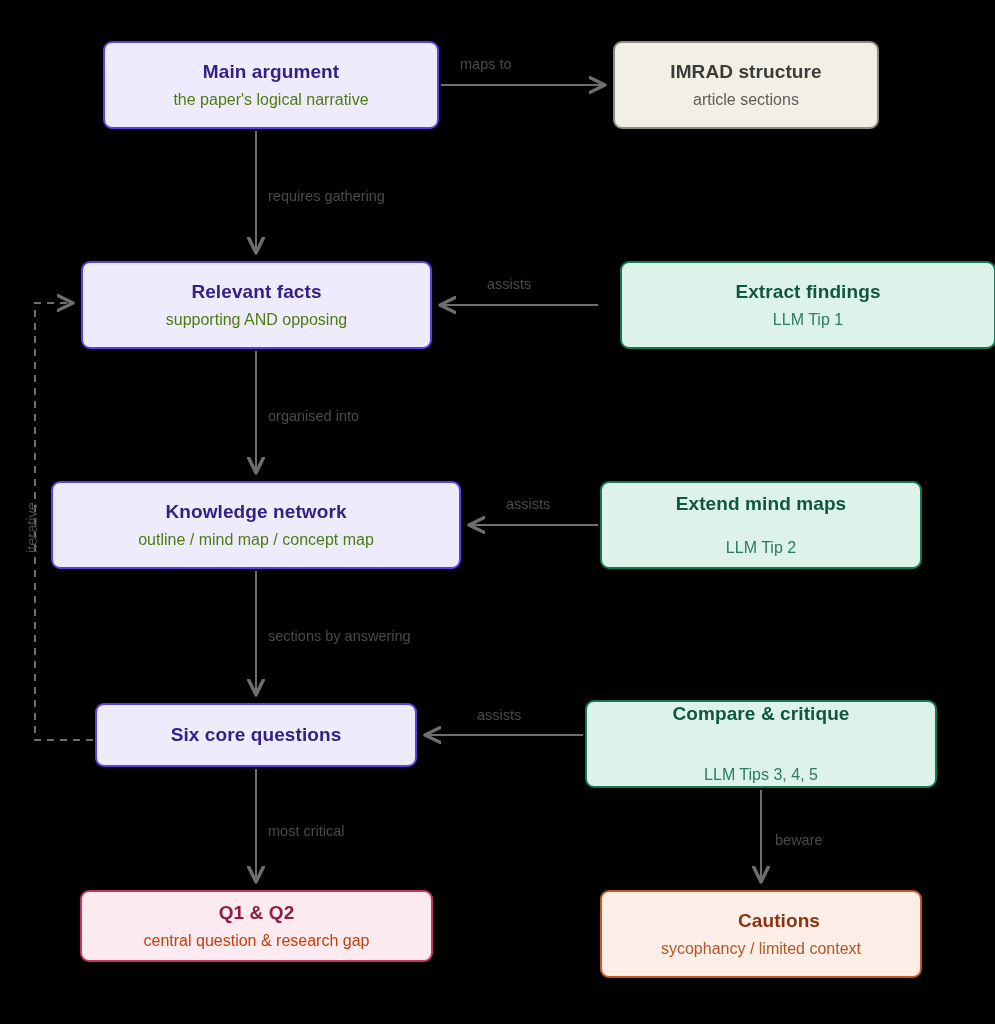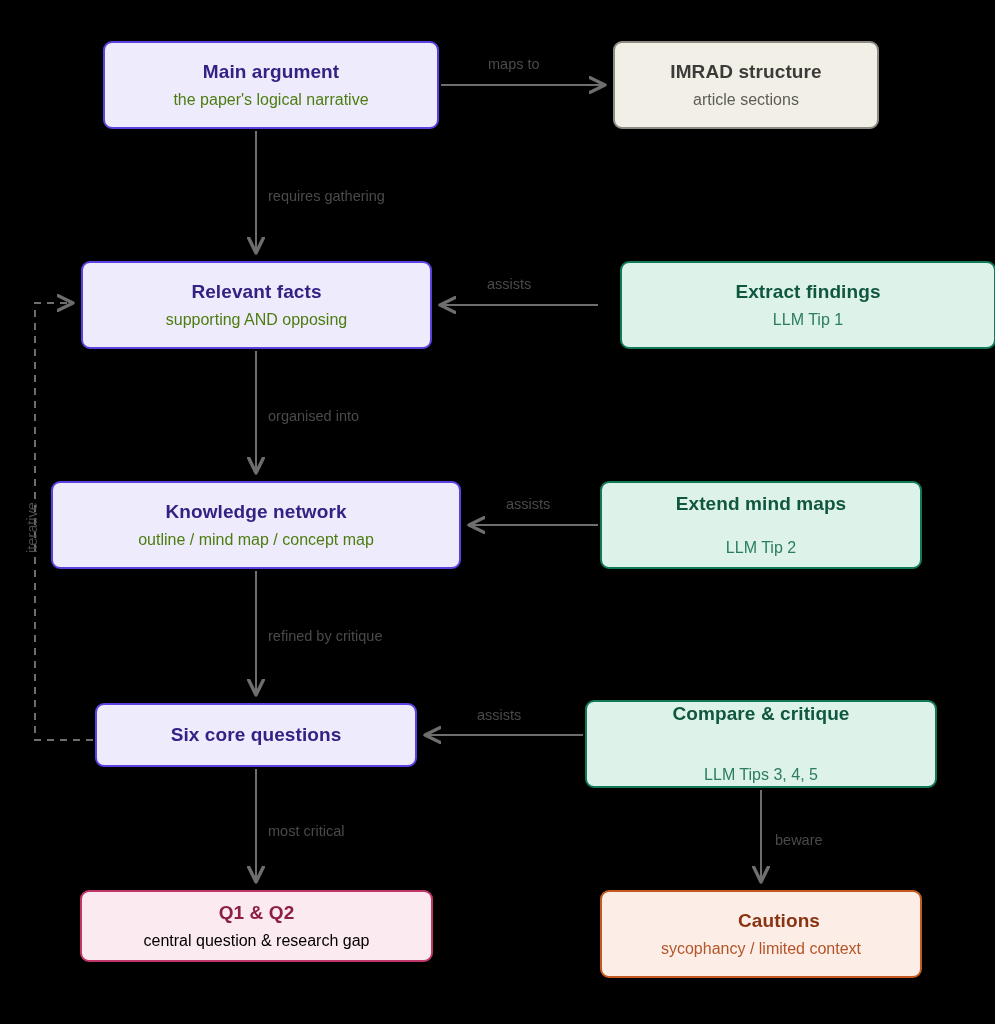--- a/index.html
+++ b/index.html
@@ -60,21 +60,21 @@
   .t-beige .subtitle { color: #5d5c57; }
 
   
   .t-green { background: #ddf2e8; border-color: #0f7a55; }
   .t-green .title { color: #105740; }
   .t-green .subtitle { color: #2b7d5f; }
 
   
   .t-pink { background: #fceaf1; border-color: #c0356a; }
   .t-pink .title { color: #8e1f44; }
-  .t-pink .subtitle { color: #000000; }
+  .t-pink .subtitle { color: #c2410c; }
 
   
   .t-peach { background: #fceee6; border-color: #c45a20; }
   .t-peach .title { color: #8a3312; margin-left: 36px; }
   .t-peach .subtitle { color: #b4542a; }
 
   .edge-label {
     position: absolute;
     color: #4a4a4a;
     font-size: 14.5px;
@@ -182,31 +182,31 @@
   <div class="node t-pink" style="left:80px; top:890px; width:353px; height:72px;">
     <div class="title">Q1 &amp; Q2</div>
     <div class="subtitle">central question &amp; research gap</div>
   </div>
 
   <div class="node t-peach" style="left:600px; top:890px; width:322px; height:88px;">
     <div class="title">Cautions</div>
     <div class="subtitle">sycophancy / limited context</div>
   </div>
 
-  <div class="edge-label" style="left:488px; top:56px;">maps to</div>
+  <div class="edge-label" style="left:460px; top:56px;">maps to</div>
 
   <div class="edge-label" style="left:268px; top:188px;">requires gathering</div>
 
   <div class="edge-label" style="left:487px; top:276px;">assists</div>
 
   <div class="edge-label" style="left:268px; top:408px;">organised into</div>
 
   <div class="edge-label" style="left:506px; top:496px;">assists</div>
 
-  <div class="edge-label" style="left:268px; top:628px;">refined by critique</div>
+  <div class="edge-label" style="left:268px; top:628px;">sections by answering</div>
 
   <div class="edge-label" style="left:477px; top:707px;">assists</div>
 
   <div class="edge-label" style="left:268px; top:823px;">most critical</div>
 
   <div class="edge-label" style="left:775px; top:832px;">beware</div>
 
   <div class="edge-label vert" style="left:24px; top:553px;">iterative</div>
 
 </div>

